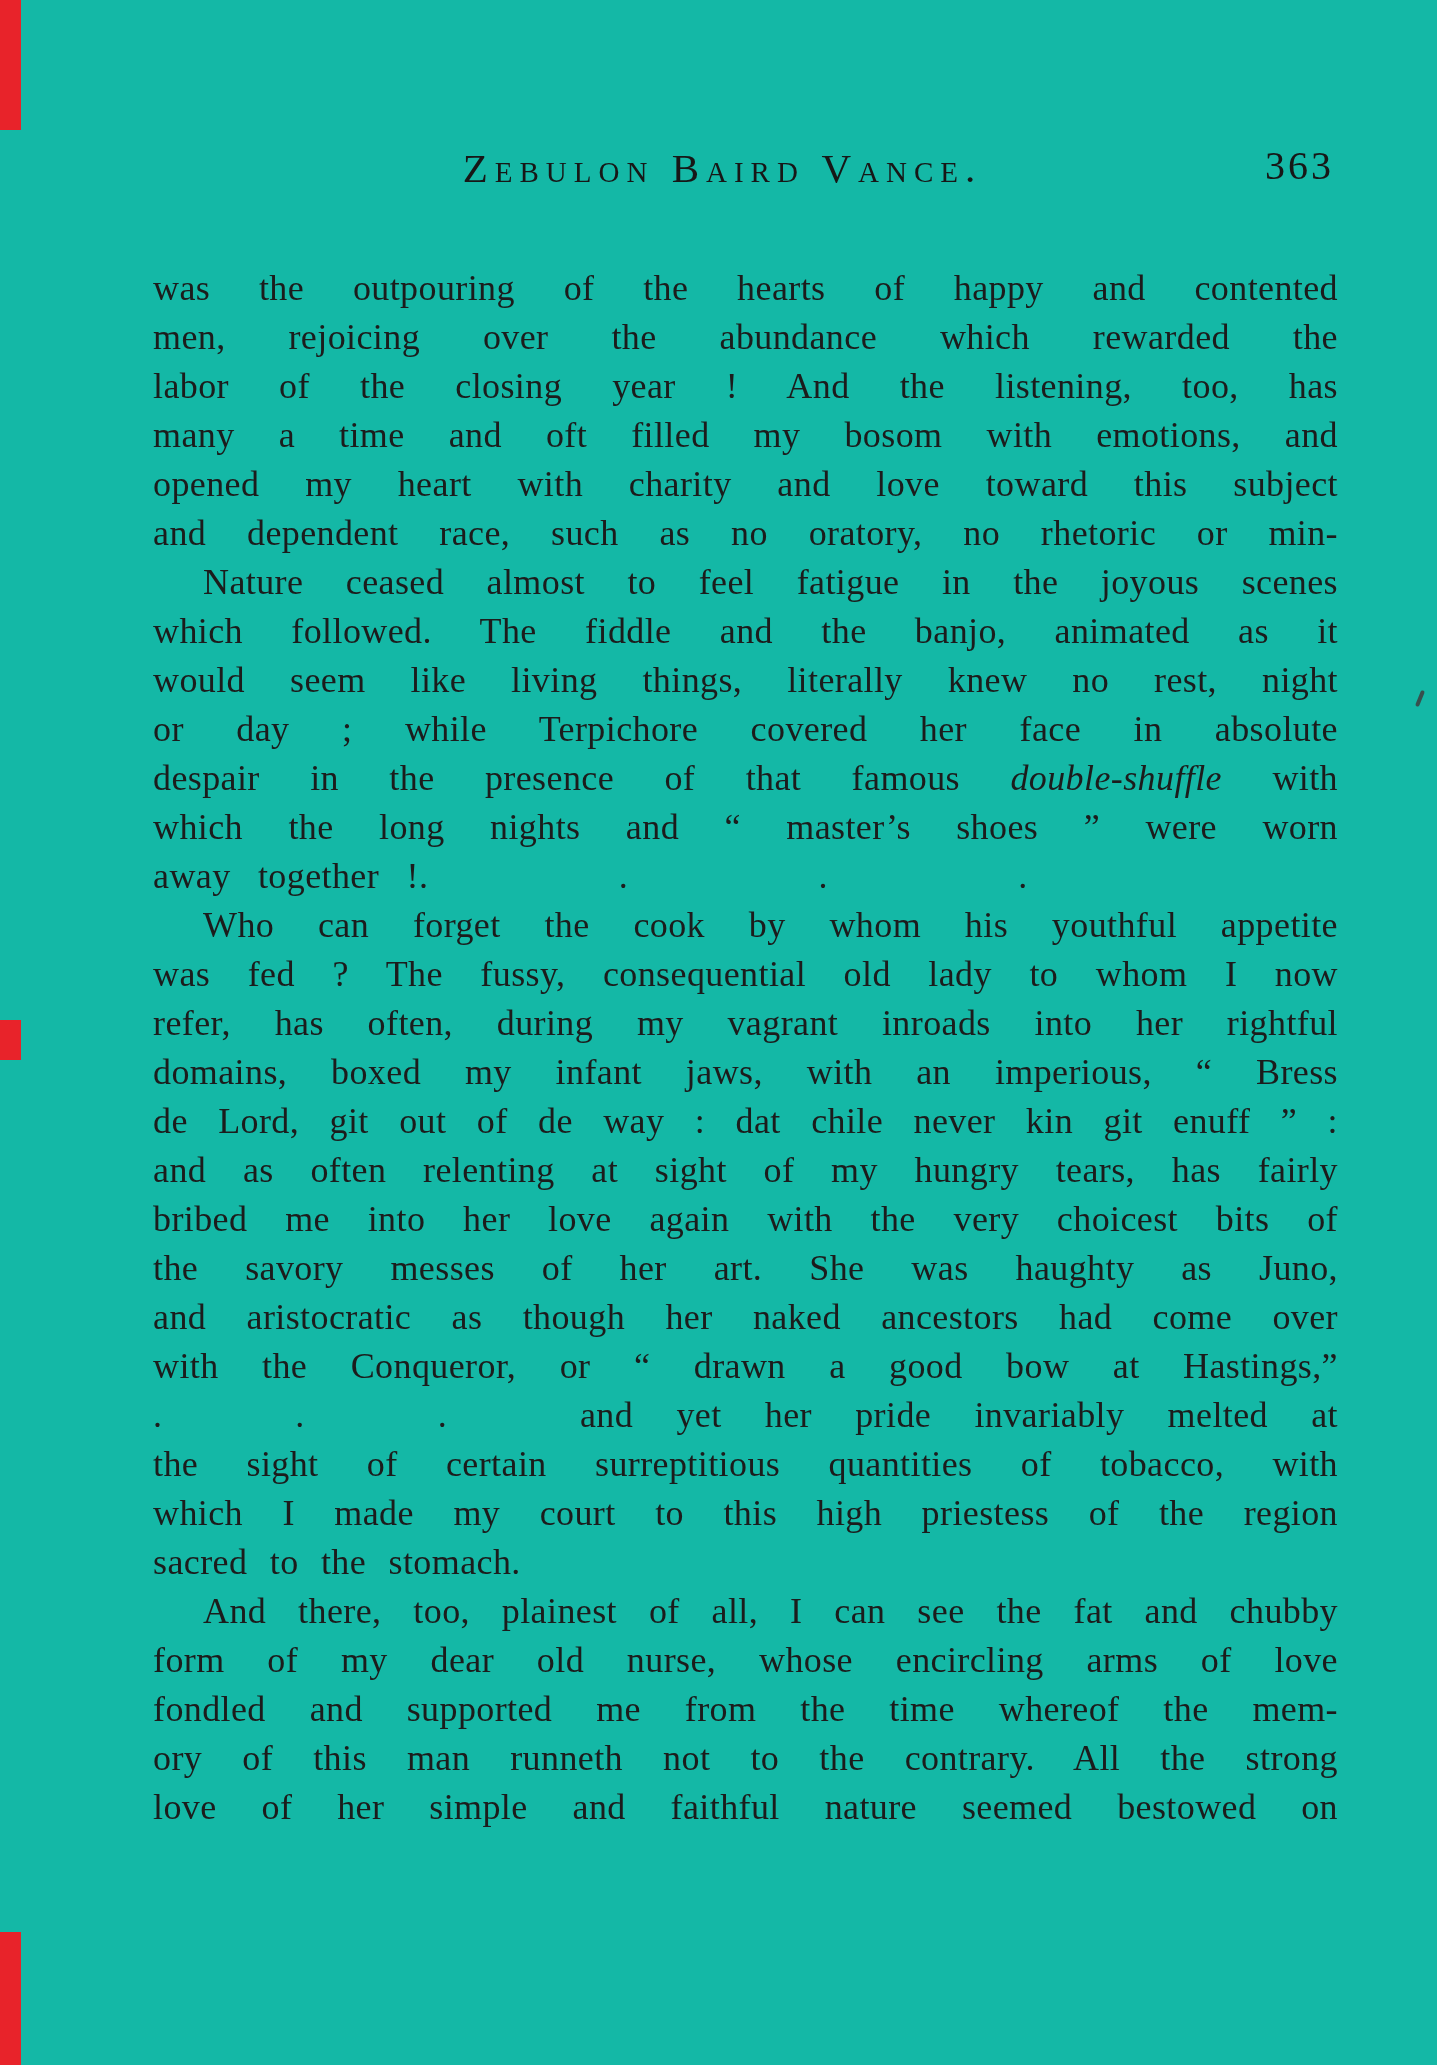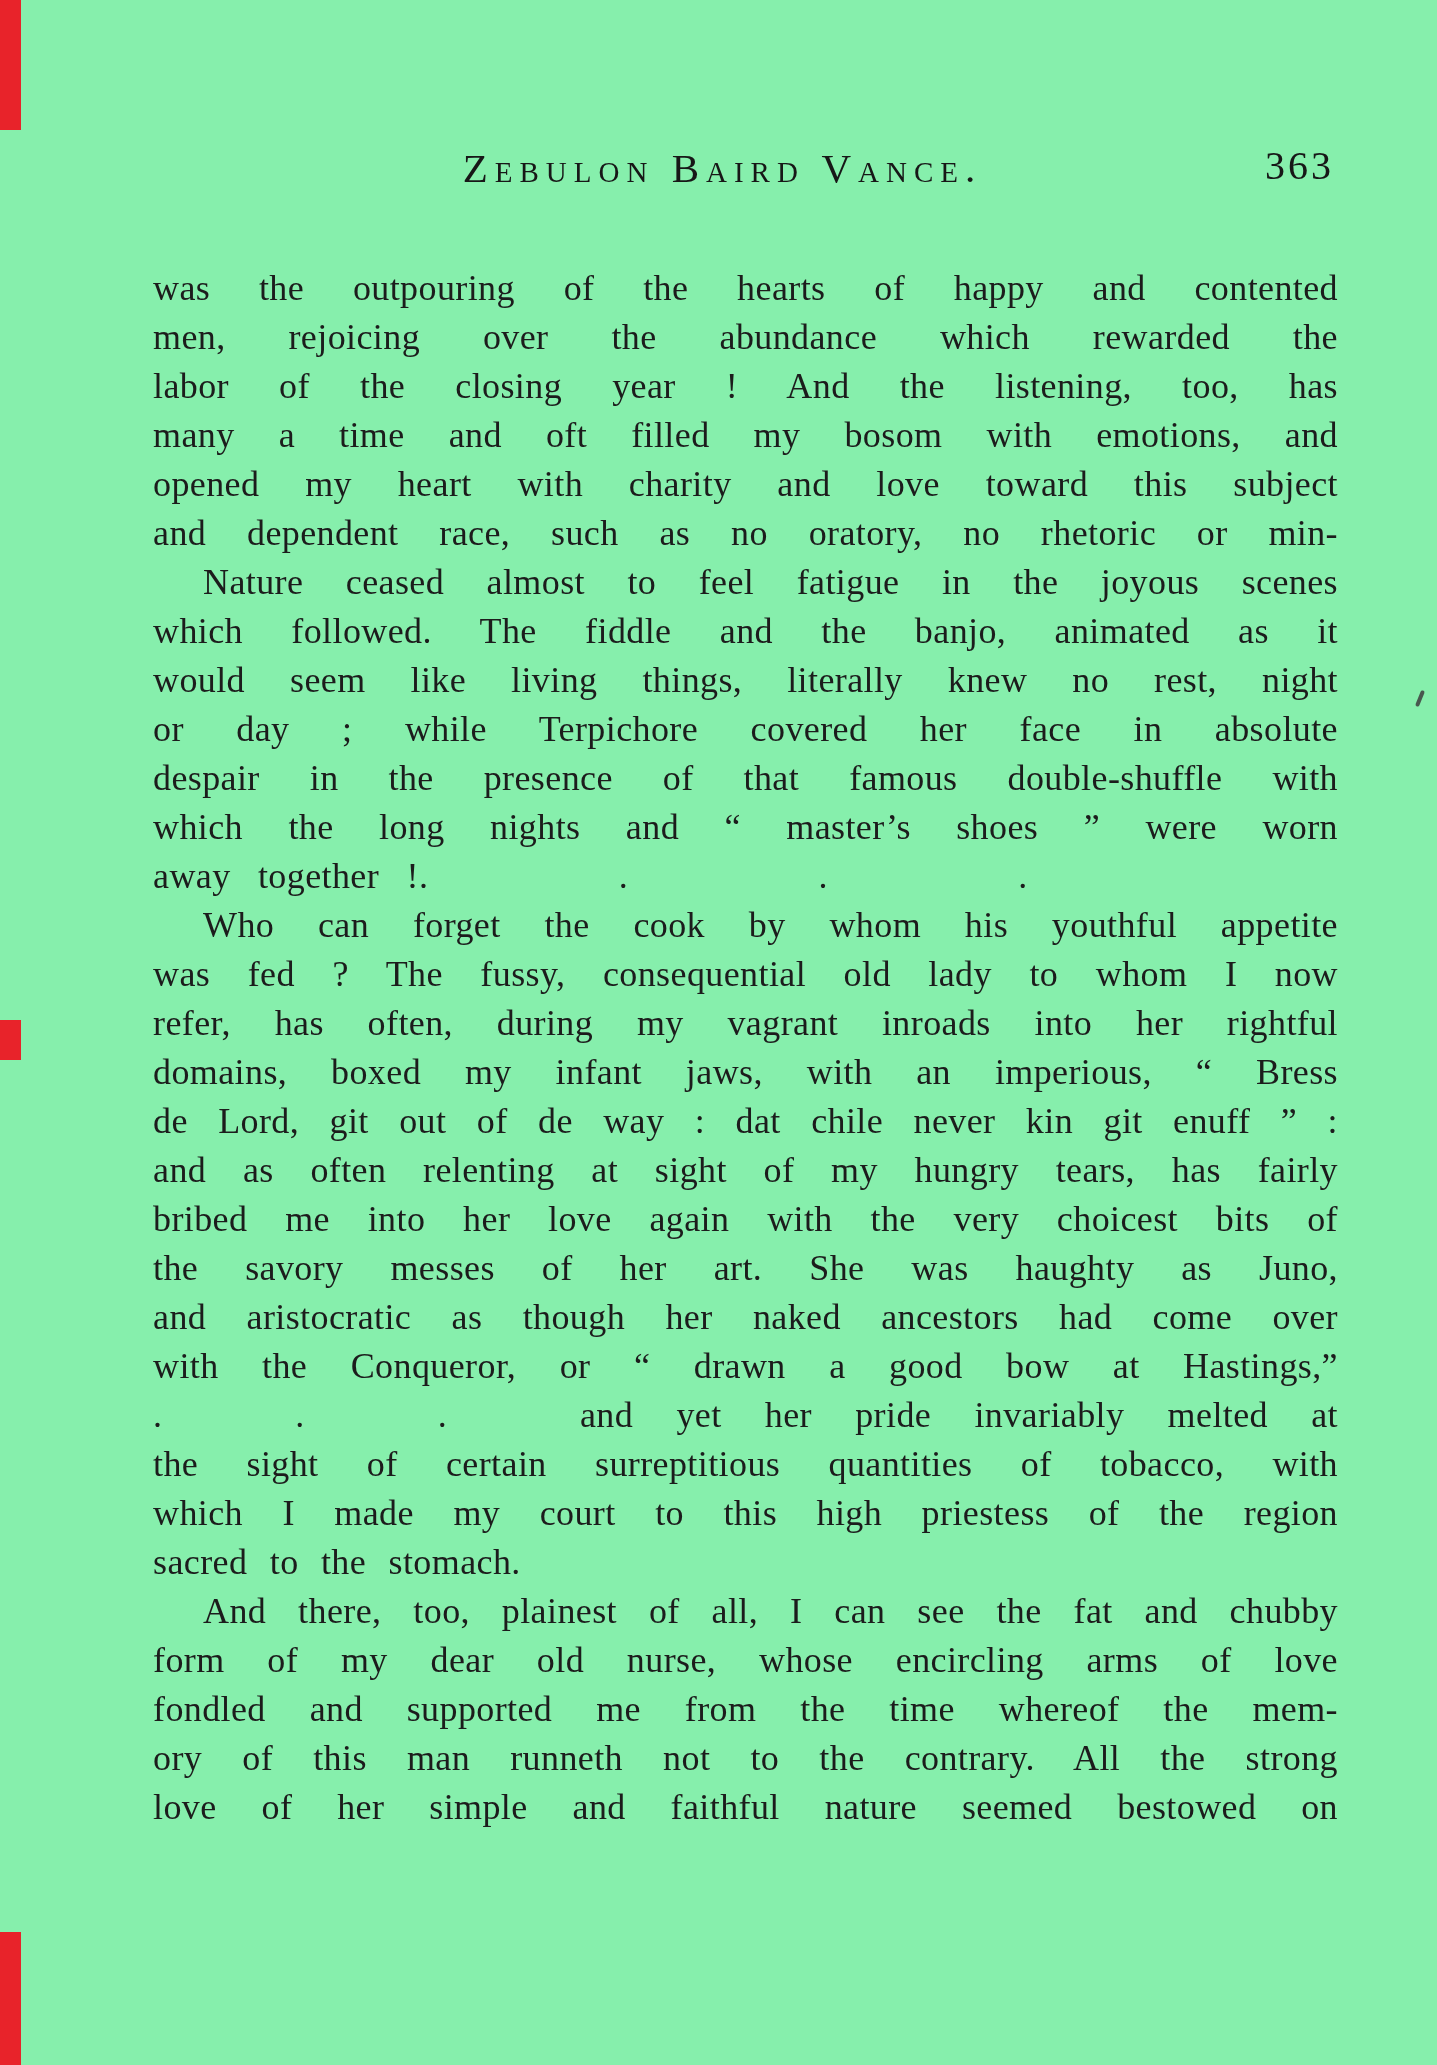--- a/index.html
+++ b/index.html
@@ -4,21 +4,21 @@
 <style>
   html,body{margin:0;padding:0;}
   body{
     width:1437px;height:2065px;
     background:#ffffff;
     font-family:"Liberation Serif","DejaVu Serif",serif;
     color:#1e1e1e;
     position:relative;
     overflow:hidden;
   }
-  .page{position:absolute;inset:0;background:#86efac;}
+  .page{position:absolute;inset:0;background:#14b8a6;}
 
   
   .scan-bar{position:absolute;left:0;width:21px;}
 
   
   .stray{
     position:absolute;width:4px;height:17px;background:#3d3d3d;
     transform:rotate(22deg);border-radius:2px;opacity:.85;
   }
 
@@ -38,21 +38,21 @@
     position:absolute;top:264px;left:153px;width:1185px;
     font-size:36px;line-height:49px;letter-spacing:.4px;color:#1c1c1c;
   }
   .line{
     height:49px;overflow:hidden;
     text-align:justify;text-align-last:justify;
     white-space:normal;
   }
   .line.indent{text-indent:50px;}
   .line.l{text-align:left;text-align-last:left;word-spacing:13px;}
-  .line .it{}
+  .line .it{font-style:italic;}
   
   .line.de{display:flex;align-items:baseline;text-align:left;text-align-last:left;font-family:Liberation Serif, serif;}
   .line.de .seg{flex:0 0 auto;word-spacing:18px;white-space:pre;}
   .line.de .dotcell{flex:1;text-align:center;}
   .line.de .endspacer{flex:0 0 120px;}
   
   .line.ds{display:flex;align-items:baseline;}
   .line.ds .dotcell{flex:1;text-align:center;}
   .line.ds .seg{flex:0 0 758px;text-align:justify;text-align-last:justify;}
 </style>

